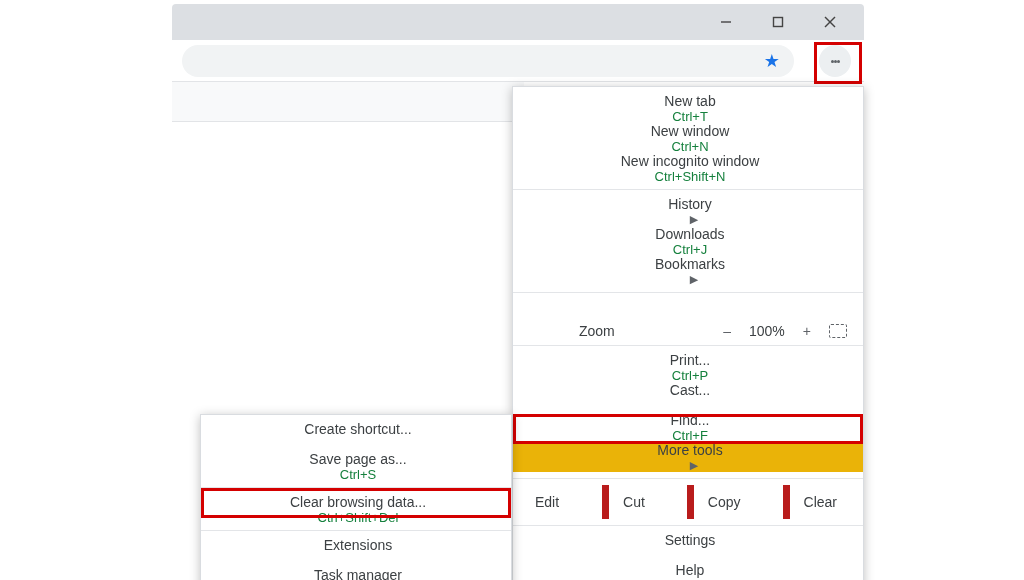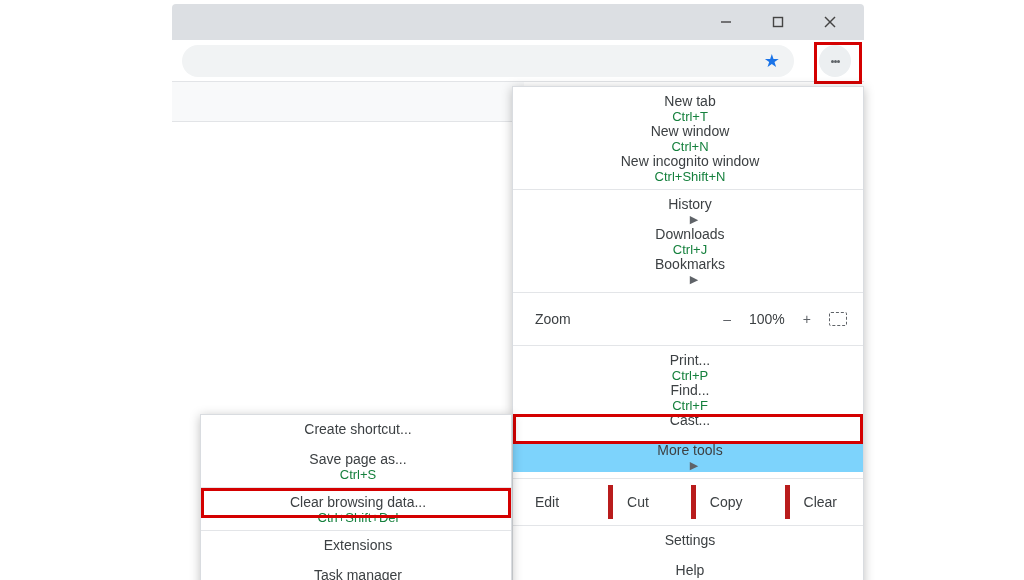--- a/index.html
+++ b/index.html
@@ -76,36 +76,36 @@
     border:1px solid #d9dce0;
     padding:6px 0 4px 0;
   }
   .sep { height:1px; background:#e3e5e8; margin:6px 0; }
   .item {
     display:flex; align-items:center;
     height:30px; padding:0 18px 0 22px;
     color:#3c4043;
     flex-direction:column;
   }
-  .item.more { background:#7dd3fc; }
+  .item.more { background:#eab308; }
   .label    { flex:1; text-align:left; }
   .shortcut { color:#15803d; font-size:13px; }
   .arrow    { color:#5f6368; font-size:11px; margin-left:8px; }
 
   
-  .zoom-row { display:flex; align-items:center; height:40px; padding:0 16px 0 22px;}
+  .zoom-row { display:flex; align-items:flex-end; height:40px; padding:0 16px 0 22px;margin-left:44px;}
   .zoom-row .zlabel{flex:1;}
   .zctl{display:flex;align-items:center;gap:18px;color:#5f6368;}
   .zctl .pct{color:#3c4043;}
   .fs-icon{width:18px;height:14px;border:1.5px dashed #5f6368;border-radius:2px;}
 
   
   .edit-row{display:flex;align-items:center;height:34px;padding:0 12px 0 22px;gap:28px;}
   .edit-row .elabel{flex:1;}
-  .edit-btn{padding:0 14px;color:#3c4043;border-left:5px solid #b91c1c;height:100%;display:flex;align-items:center;}
+  .edit-btn{padding:0 14px;color:#3c4043;border-left:7px solid #b91c1c;height:100%;display:flex;align-items:center;}
   .edit-btn:first-of-type{border-left:none;}
 
   .hl-more { right:161px; top:414px; width:350px; height:30px; }
 
   
   .submenu{
     position:absolute;
     top:414px; width:312px;
     right:512px; 
     background:#fff;
@@ -197,25 +197,25 @@
     </div>
   </div>
 
   <div class="sep"></div>
 
   <div class="item">
     <span class="label">Print...</span>
     <span class="shortcut">Ctrl+P</span>
   </div>
   <div class="item">
+    <span class="label">Cast...</span>
+  </div>
+  <div class="item">
     <span class="label">Find...</span>
     <span class="shortcut">Ctrl+F</span>
-  </div>
-  <div class="item">
-    <span class="label">Cast...</span>
   </div>
   <div class="item more">
     <span class="label">More tools</span>
     <span class="arrow">▶</span>
   </div>
 
   <div class="sep"></div>
 
   <div class="edit-row">
     <span class="elabel">Edit</span>

